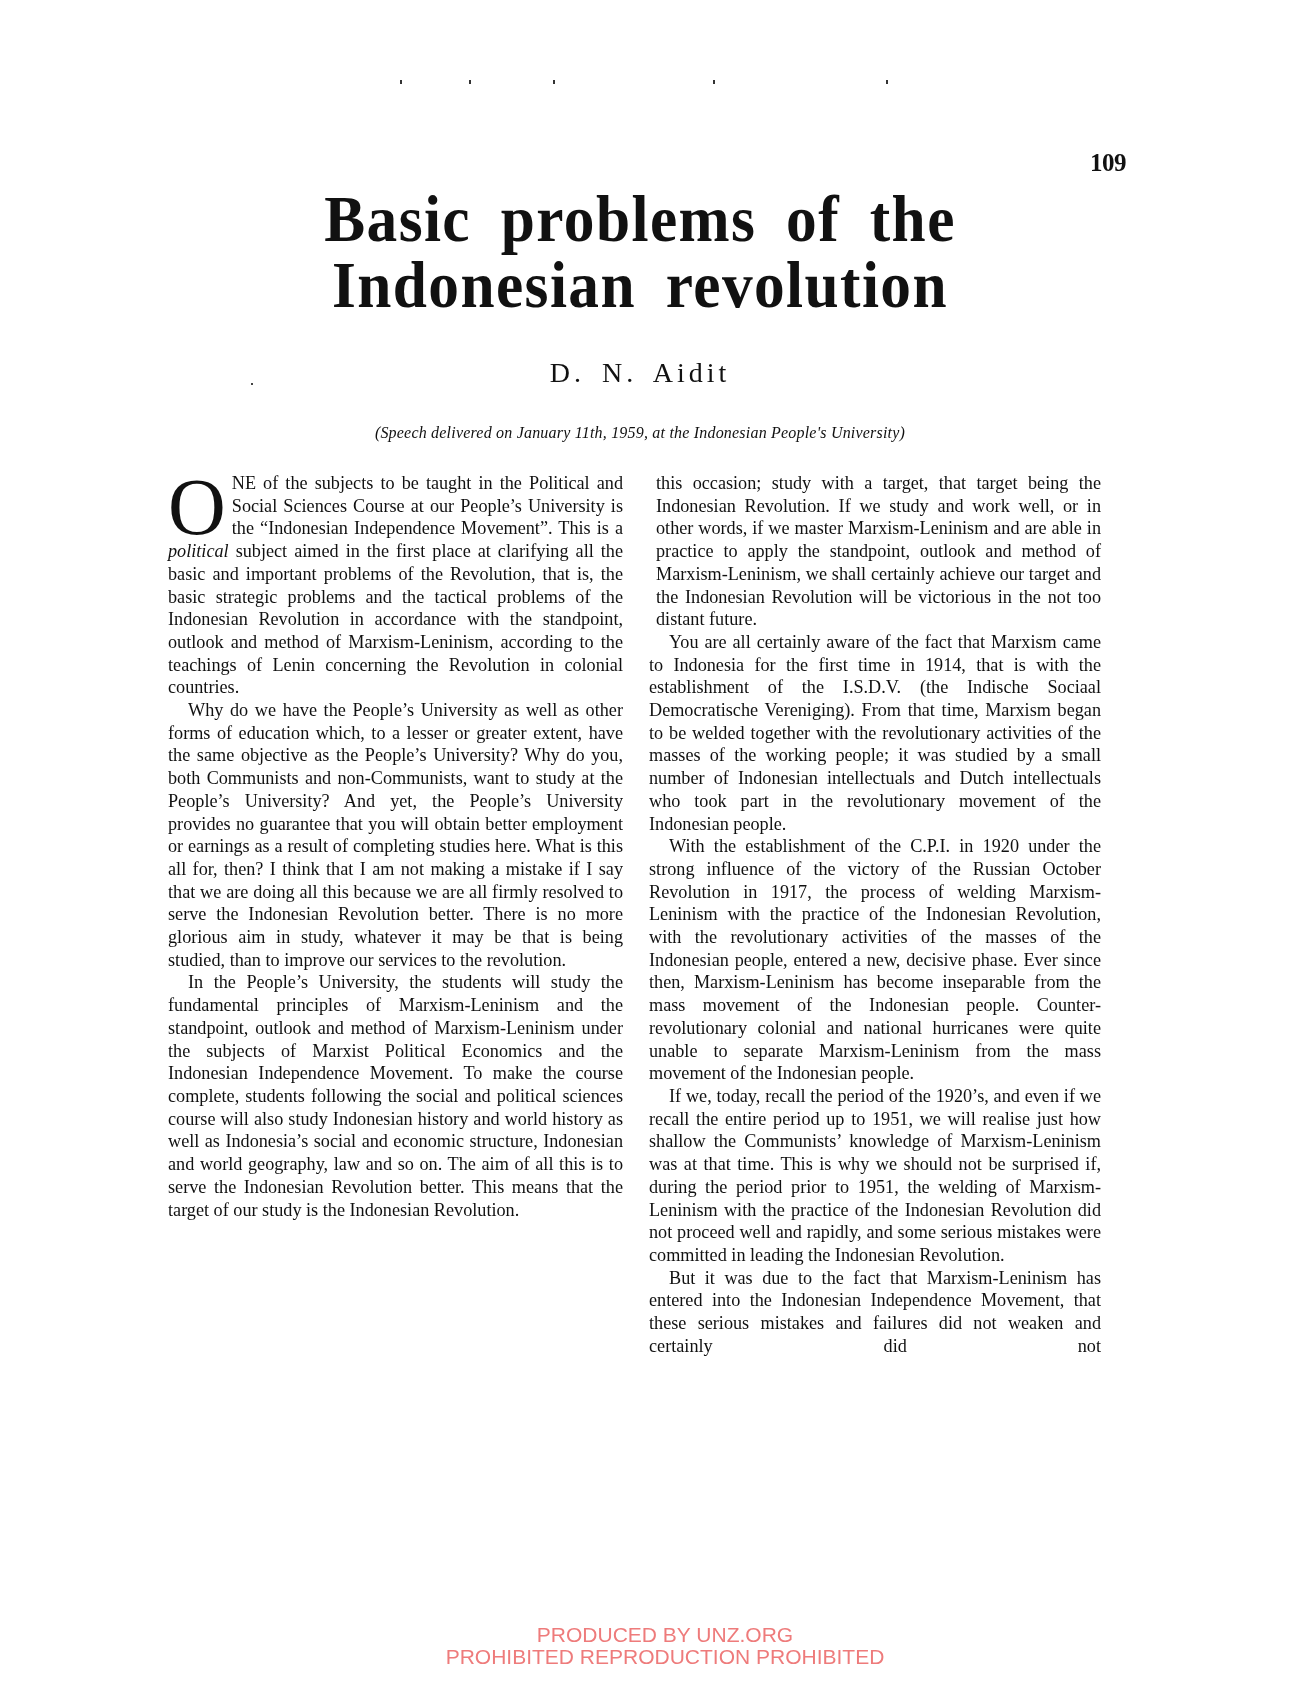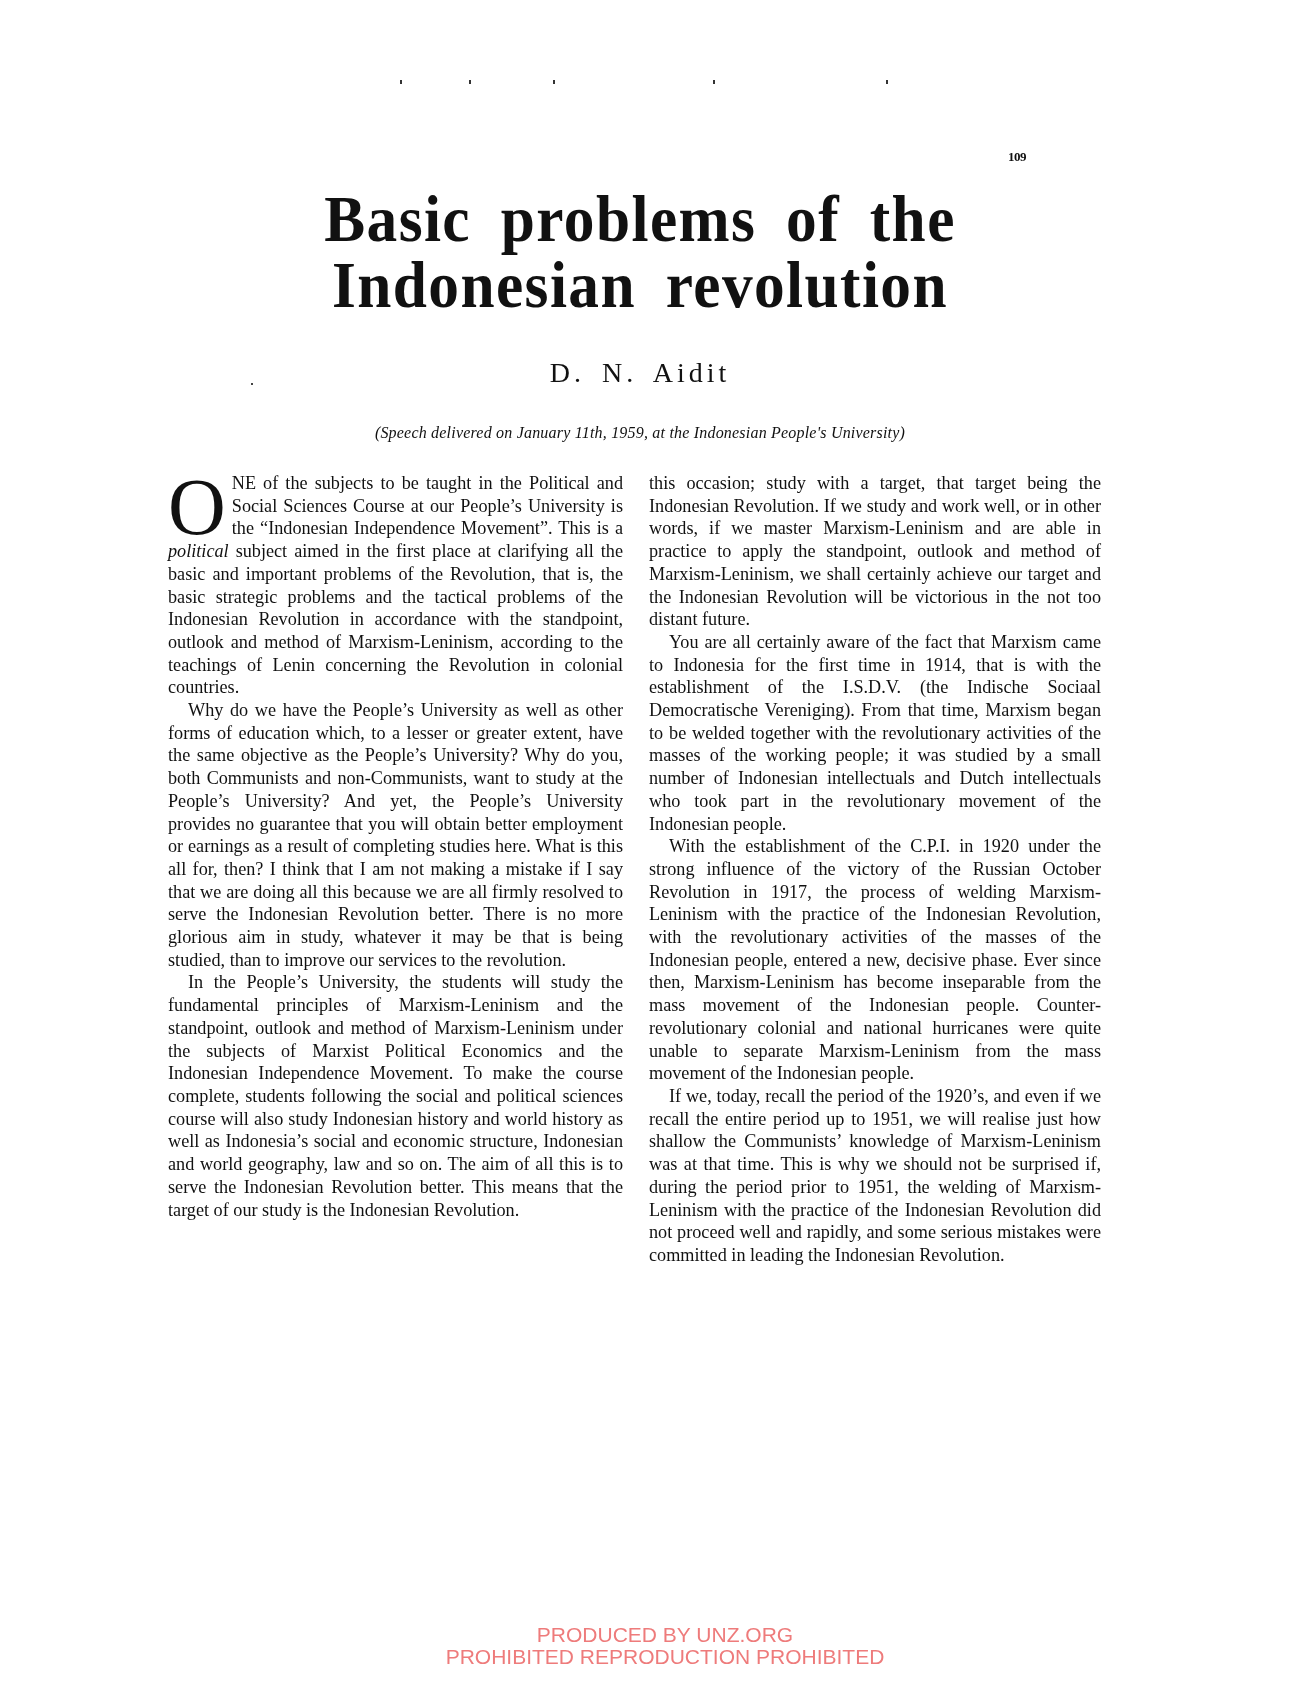--- a/index.html
+++ b/index.html
@@ -18,22 +18,22 @@
   .speck {
     position: absolute;
     width: 2px;
     height: 4px;
     background: #333;
     top: 80px;
   }
   .page-number {
     position: absolute;
     top: 149px;
-    left: 1008px;
-    font-size: 13px;
+    left: 1090px;
+    font-size: 25px;
     font-weight: bold;
     letter-spacing: -0.5px;
   }
   .title {
     position: absolute;
     top: 186px;
     left: 230px;
     width: 820px;
     text-align: center;
     font-family: "Liberation Serif", "DejaVu Serif", serif;
@@ -80,21 +80,21 @@
     line-height: 22.7px;
     text-align: justify;
     hyphens: manual;
   }
   .col-left { left: 168px; width: 455px; }
   .col-right { left: 649px; width: 452px; }
   .column p {
     margin: 0;
     text-indent: 20px;
   }
-  .column p.no-indent { text-indent: 0; }
+  .column p.no-indent { text-indent: 0; margin-left: 7px; }
   .dropcap {
     float: left;
     font-size: 80px;
     line-height: 62px;
     height: 64px;
     margin: 4px 6px 0 0;
     font-weight: normal;
     text-indent: 0;
   }
   .first-para { text-indent: 0 !important; }
@@ -138,18 +138,19 @@
   </p>
   <p>Why do we have the People’s University as well as other forms of education which, to a lesser or greater extent, have the same objective as the People’s University? Why do you, both Com­munists and non-Communists, want to study at the People’s University? And yet, the People’s University provides no guarantee that you will obtain better employment or earnings as a result of completing studies here. What is this all for, then? I think that I am not making a mistake if I say that we are doing all this because we are all firmly resolved to serve the Indonesian Revolu­tion better. There is no more glorious aim in study, whatever it may be that is being studied, than to improve our services to the revolution.</p>
   <p>In the People’s University, the students will study the fundamental principles of Marxism-Leninism and the standpoint, outlook and method of Marxism-Leninism under the subjects of Marxist Political Economics and the Indonesian Independence Movement. To make the course complete, students following the social and poli­tical sciences course will also study Indonesian history and world history as well as Indonesia’s social and economic structure, Indonesian and world geography, law and so on. The aim of all this is to serve the Indonesian Revolution better. This means that the target of our study is the Indonesian Revolution.</p>
 </div>
 
 <div class="column col-right">
   <p class="no-indent">this occasion; study with a target, that target being the Indonesian Revolution. If we study and work well, or in other words, if we master Marxism-Leninism and are able in practice to apply the standpoint, outlook and method of Marxism-Leninism, we shall certainly achieve our target and the Indonesian Revolution will be victorious in the not too distant future.</p>
   <p>You are all certainly aware of the fact that Marxism came to Indonesia for the first time in 1914, that is with the establishment of the I.S.D.V. (the Indische Sociaal Democratische Vereniging). From that time, Marxism began to be welded to­gether with the revolutionary activities of the masses of the working people; it was studied by a small number of Indonesian intellectuals and Dutch intellectuals who took part in the revolu­tionary movement of the Indonesian people.</p>
   <p>With the establishment of the C.P.I. in 1920 under the strong influence of the victory of the Russian October Revolution in 1917, the process of welding Marxism-Leninism with the practice of the Indonesian Revolution, with the revolu­tionary activities of the masses of the Indonesian people, entered a new, decisive phase. Ever since then, Marxism-Leninism has become inseparable from the mass movement of the Indonesian people. Counter-revolutionary colonial and national hurricanes were quite unable to separate Marxism-Leninism from the mass movement of the Indonesian people.</p>
   <p>If we, today, recall the period of the 1920’s, and even if we recall the entire period up to 1951, we will realise just how shallow the Com­munists’ knowledge of Marxism-Leninism was at that time. This is why we should not be sur­prised if, during the period prior to 1951, the welding of Marxism-Leninism with the practice of the Indonesian Revolution did not proceed well and rapidly, and some serious mistakes were com­mitted in leading the Indonesian Revolution.</p>
+  <p style="text-align-last: justify;">But it was due to the fact that Marxism-Leninism has entered into the Indonesian Inde­pendence Movement, that these serious mistakes and failures did not weaken and certainly did not</p>
 </div>
 
 <div class="watermark" style="color: rgb(238, 123, 123);">
   <div>PRODUCED BY UNZ.ORG</div>
   <div>PROHIBITED REPRODUCTION PROHIBITED</div>
 </div>
 
 </body></html>

